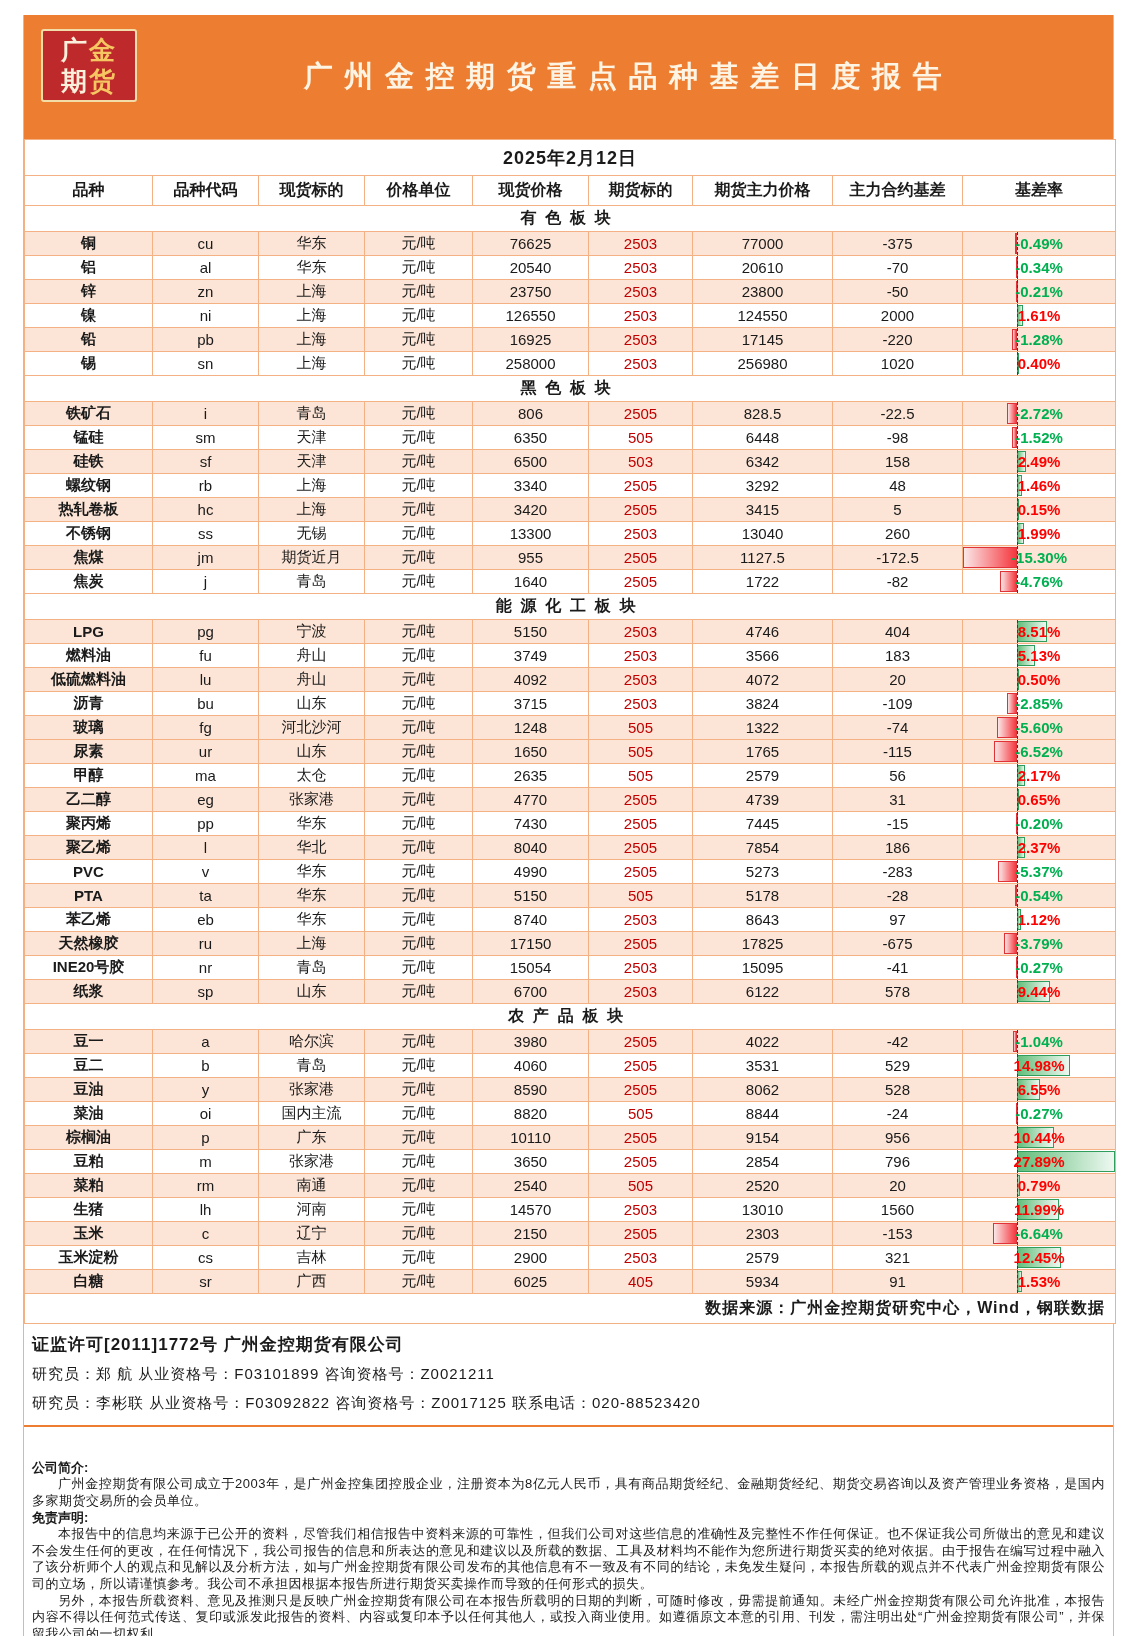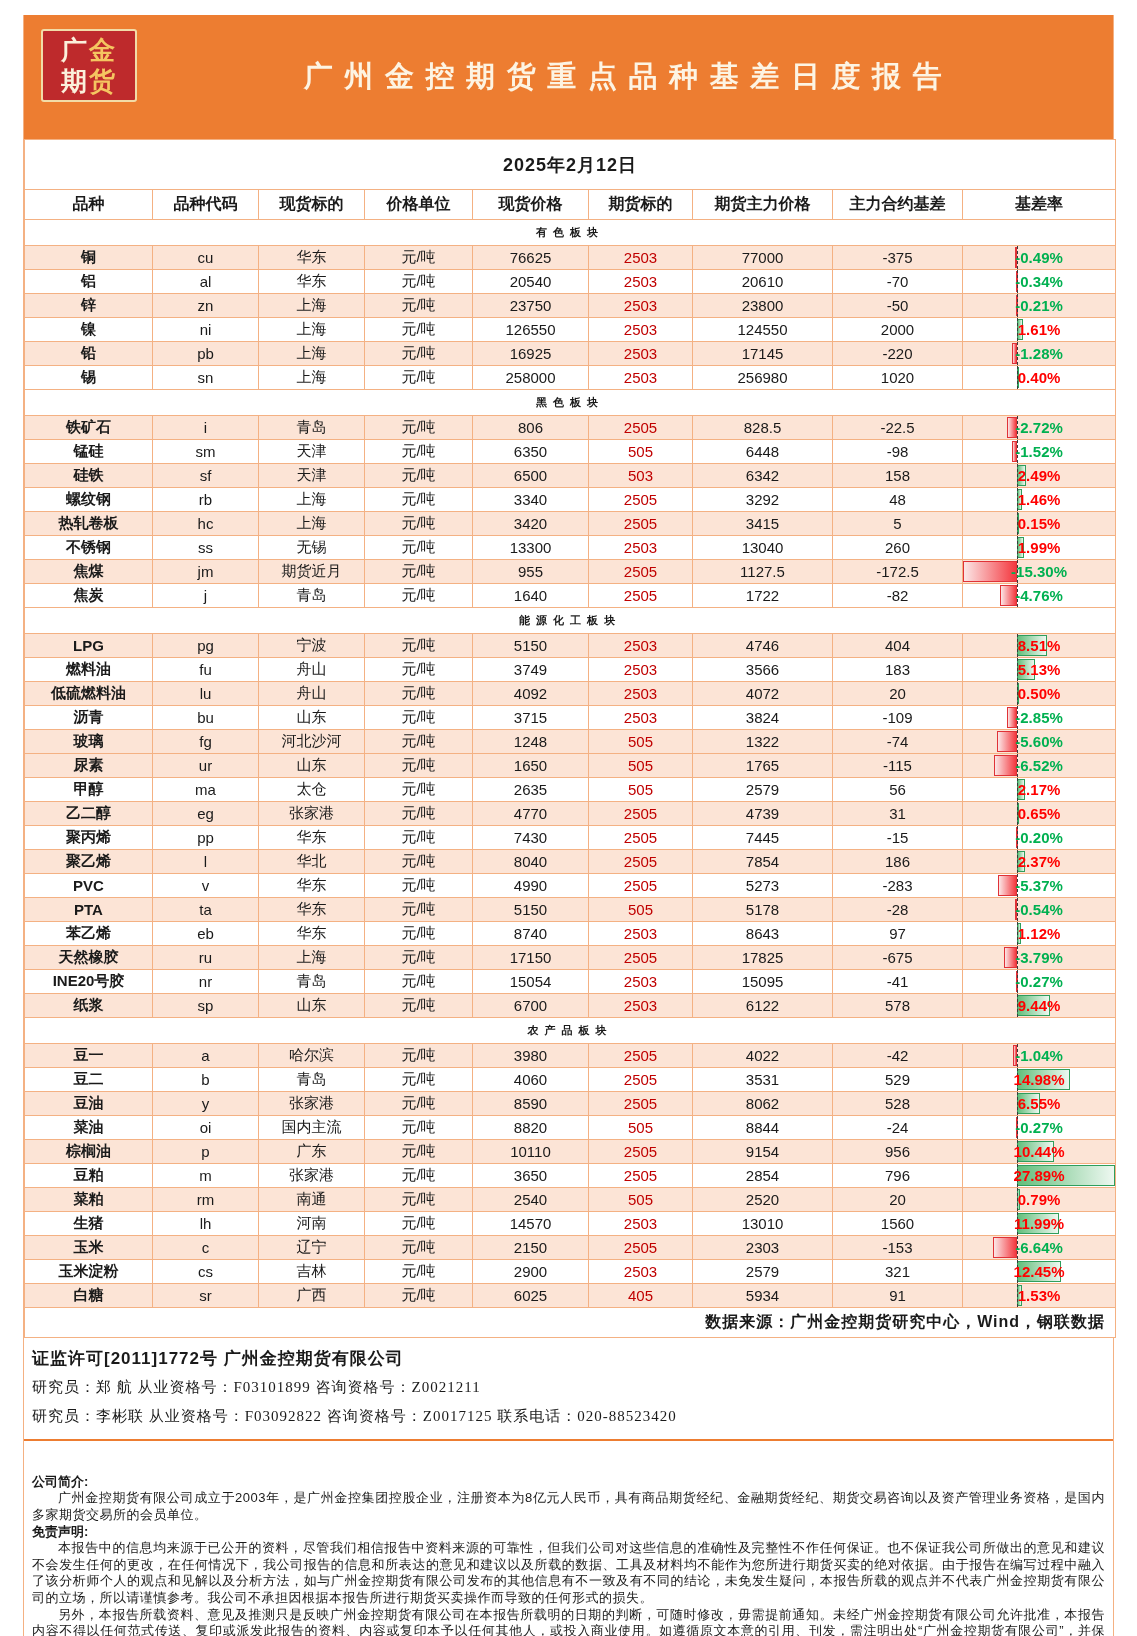--- a/index.html
+++ b/index.html
@@ -48,27 +48,27 @@
   table.basis{
     width:1091px;border-collapse:collapse;table-layout:fixed;
     font-size:15px;
   }
   table.basis td,table.basis th{
     border:1px solid var(--border);
     text-align:center;vertical-align:middle;
     padding:0 1px;overflow:hidden;white-space:nowrap;
   }
   tr.date-row td{
-    height:50px;font-size:18px;font-weight:bold;letter-spacing:1px;background:#fff;
+    height:36px;font-size:18px;font-weight:bold;letter-spacing:1px;background:#fff;
   }
   tr.head-row th{
     height:30px;font-size:16px;font-weight:bold;background:#fff;
   }
   tr.section-row td{
-    height:26px;font-size:11px;font-weight:bold;letter-spacing:0.55em;background:#fff;
+    height:26px;font-size:16px;font-weight:bold;letter-spacing:0.55em;background:#fff;
   }
   tr.data-row td{height:24px;background:#fff;}
   tr.data-row.alt td{background:var(--row-alt);}
   td.c-variety{font-weight:600;}
   td.c-futures-target{color:var(--contract);}
   td.c-rate{position:relative;}
   .axis{
     position:absolute;top:0;bottom:0;width:0;
     border-left:1px dashed #3b3b3b;
   }
@@ -86,21 +86,21 @@
   .rate-text.neg{color:var(--neg);}
   tr.source-row td{
     height:30px;font-size:16px;font-weight:bold;text-align:right;
     padding-right:10px;background:#fff;letter-spacing:1px;
   }
   
   .licence-block{
     padding:7px 8px 8px 8px;border-bottom:2px solid var(--banner);
   }
   .licence{font-size:17px;font-weight:bold;line-height:28px;letter-spacing:1px;}
-  .researcher{font-size:15px;line-height:29px;letter-spacing:1px;font-family:Liberation Serif, serif;}
+  .researcher{font-size:15px;line-height:29px;letter-spacing:1px;}
   .legal{padding:4px 8px 12px 8px;margin-top:28px;}
   .legal-title{font-size:13px;font-weight:bold;line-height:17px;}
   .legal-para{
     margin:0;font-size:13px;line-height:16.6px;text-align:justify;
     text-indent:2em;letter-spacing:0.5px;
   }
 </style>
 </head>
 <body>
 

